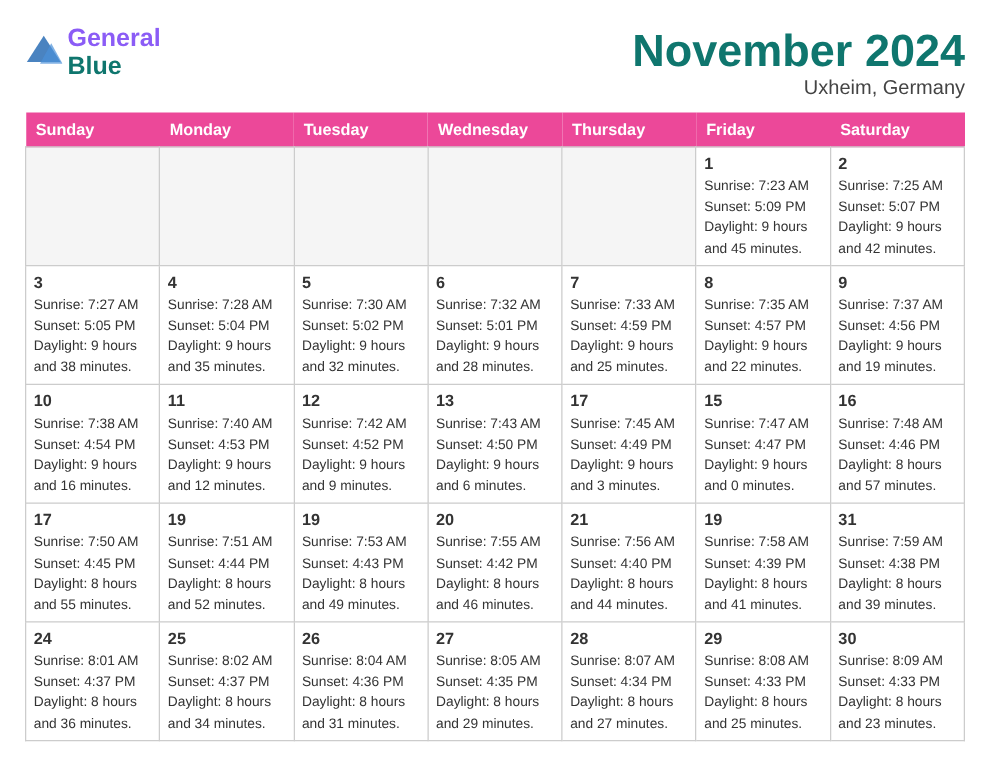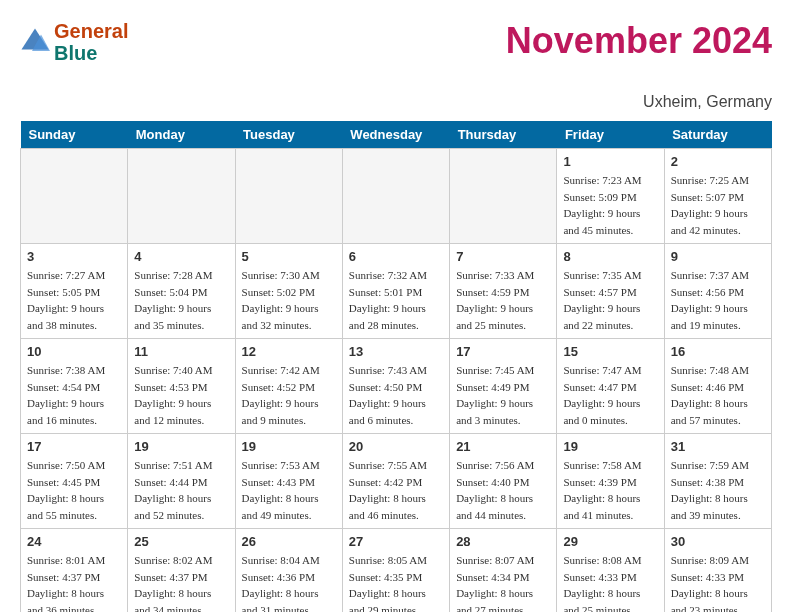--- a/index.html
+++ b/index.html
@@ -24,34 +24,33 @@
       width: 30px;
       height: 30px;
       margin-right: 4px;
     }
     .title-block {
       text-align: right;
     }
     .month-title {
       font-size: 36px;
       font-weight: bold;
-      color: #be185d;
+      color: #0f766e;
     }
     .location {
       font-size: 16px;
       color: #444;
-      margin-top: 31px;
     }
     table {
       width: 100%;
       border-collapse: collapse;
       table-layout: fixed;
     }
     th {
-      background-color: #0369a1;
+      background-color: #ec4899;
       color: #fff;
       text-align: left;
       padding: 6px 8px;
       font-size: 13px;
       font-weight: bold;
     }
     td {
       border: 1px solid #ccc;
       vertical-align: top;
       padding: 5px 6px;
@@ -64,34 +63,33 @@
       background: #f5f5f5;
     }
     .day-num {
       font-weight: bold;
       font-size: 13px;
       margin-bottom: 3px;
     }
     .day-info {
       line-height: 1.5;
       font-size: 11px;
-      font-family: Liberation Serif, serif;
     }
   </style>
 </head>
 <body>
 
 <div class="header">
   <div class="logo">
     <svg class="logo-icon" viewBox="0 0 40 40" xmlns="http://www.w3.org/2000/svg">
       <polygon points="20,2 38,30 2,30" fill="#2a6db5" opacity="0.85"></polygon>
       <polygon points="28,10 40,32 16,32" fill="#4a90d9" opacity="0.7"></polygon>
     </svg>
     <div>
-      <div style="font-size:20px;font-weight:bold;color:#c2410c;line-height:1.1;">General</div>
+      <div style="font-size:20px;font-weight:bold;color:#8b5cf6;line-height:1.1;">General</div>
       <div style="font-size:20px;font-weight:bold;color:#0f766e;line-height:1.1;">Blue</div>
     </div>
   </div>
   <div class="title-block">
     <div class="month-title">November 2024</div>
     <div class="location">Uxheim, Germany</div>
   </div>
 </div>
 
 <table>

